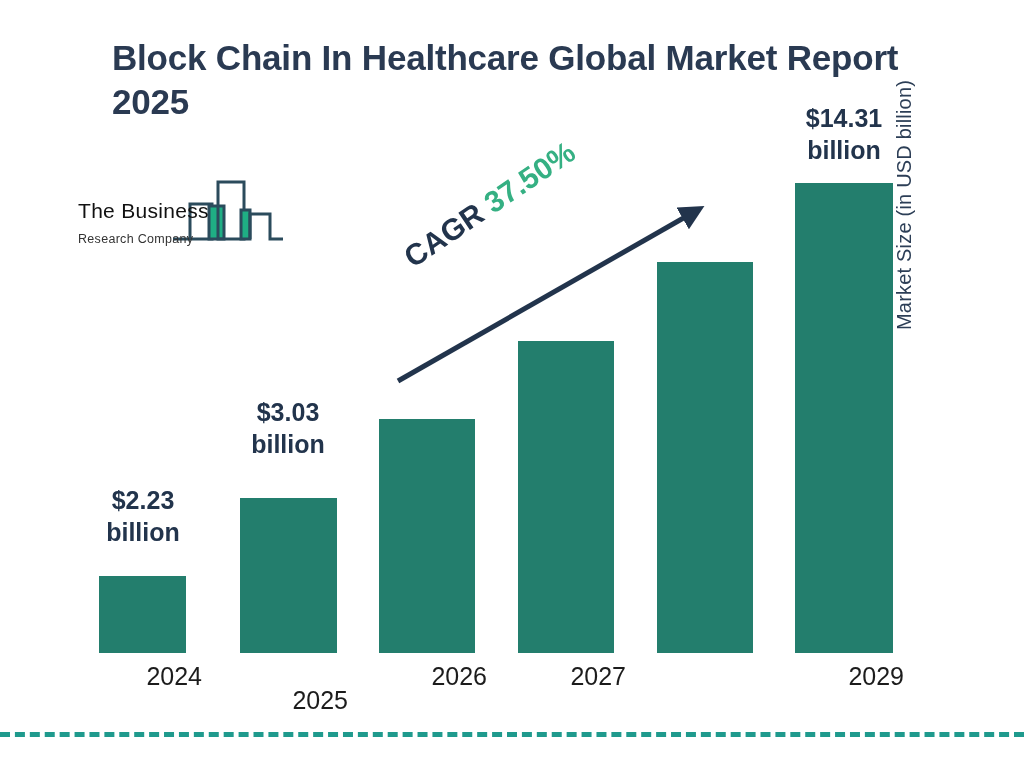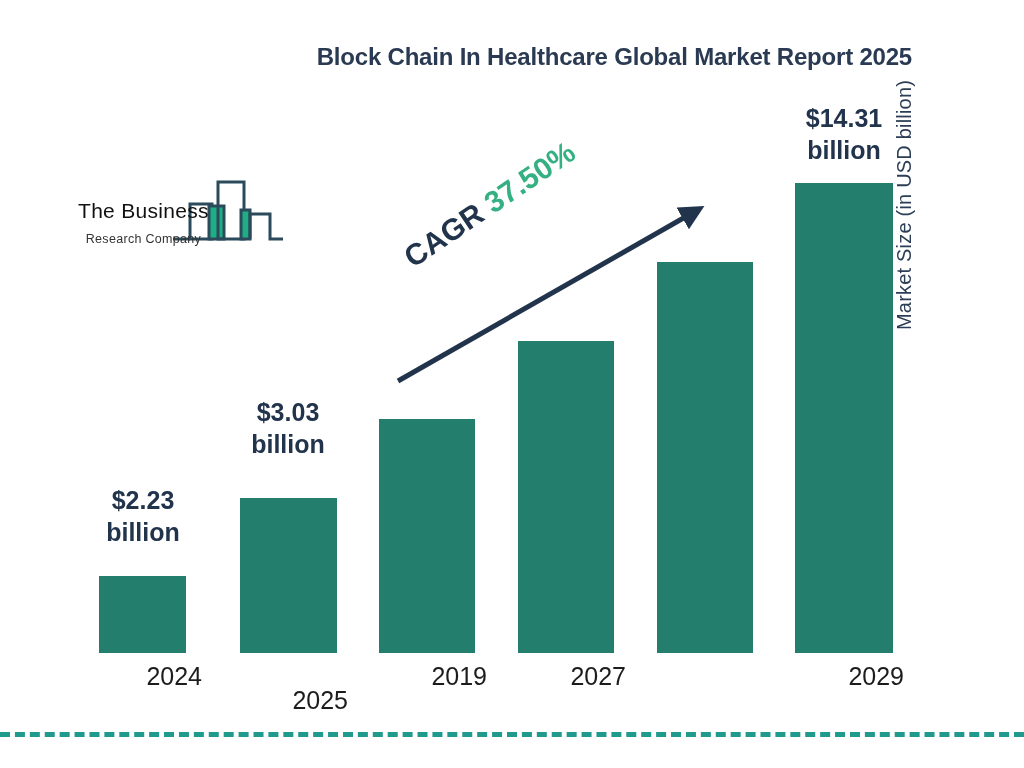--- a/index.html
+++ b/index.html
@@ -17,38 +17,37 @@
   #canvas {
     position: relative;
     width: 1024px;
     height: 768px;
   }
 
   
   #chart-title {
     position: absolute;
     left: 112px;
-    top: 42px;
+    top: 36px;
     width: 800px;
-    text-align: right;
-    font-size: 24px;
+    text-align: left;
+    font-size: 35px;
     font-weight: bold;
     line-height: 1.27;
     color: #2a3a52;
     letter-spacing: -0.2px;
   }
 
   
   #logo {
     position: absolute;
     left: 78px;
     top: 176px;
     width: 205px;
     height: 72px;
-    text-align: center;
   }
   #logo-text {
     position: absolute;
     left: 0px;
     top: 24px;
     color: #1b1b1b;
     font-family: "Liberation Sans", sans-serif;
   }
   #logo-line1 {
     font-size: 21px;
@@ -180,21 +179,21 @@
     </defs>
     <line x1="398" y1="381" x2="694" y2="212" stroke="#22344c" stroke-width="5" marker-end="url(#arrowhead)"></line>
   </svg>
 
   <div id="cagr-annotation">
     <span id="cagr-word">CAGR</span><span>&nbsp;</span><span id="cagr-value">37.50%</span>
   </div>
 
   <div class="year-label" style="left:82px; top:662px; width:120px;">2024</div>
   <div class="year-label" style="left:228px; top:662px; width:120px;margin-top:24px;">2025</div>
-  <div class="year-label" style="left:367px; top:662px; width:120px;">2019</div>
+  <div class="year-label" style="left:367px; top:662px; width:120px;">2026</div>
   <div class="year-label" style="left:506px; top:662px; width:120px;">2027</div>
   <div class="year-label" style="left:784px; top:662px; width:120px;">2029</div>
 
   <div id="y-axis-title">Market Size (in USD billion)</div>
 
   <div id="footer-rule"></div>
 
 </div>
 
 </body></html>

